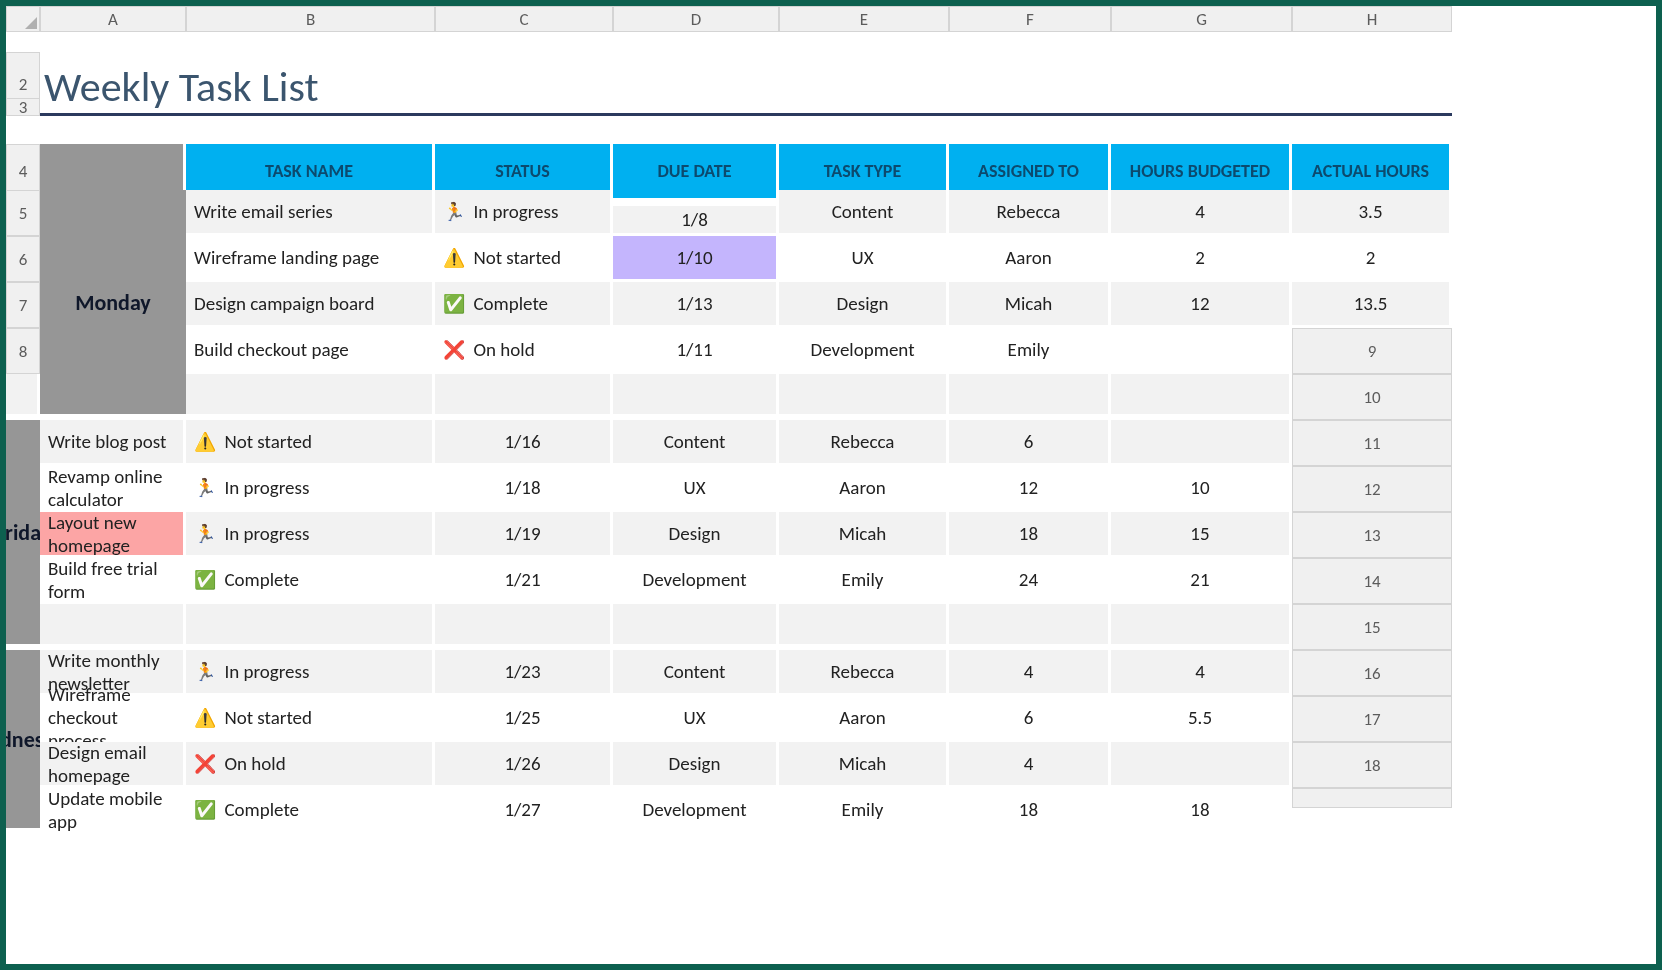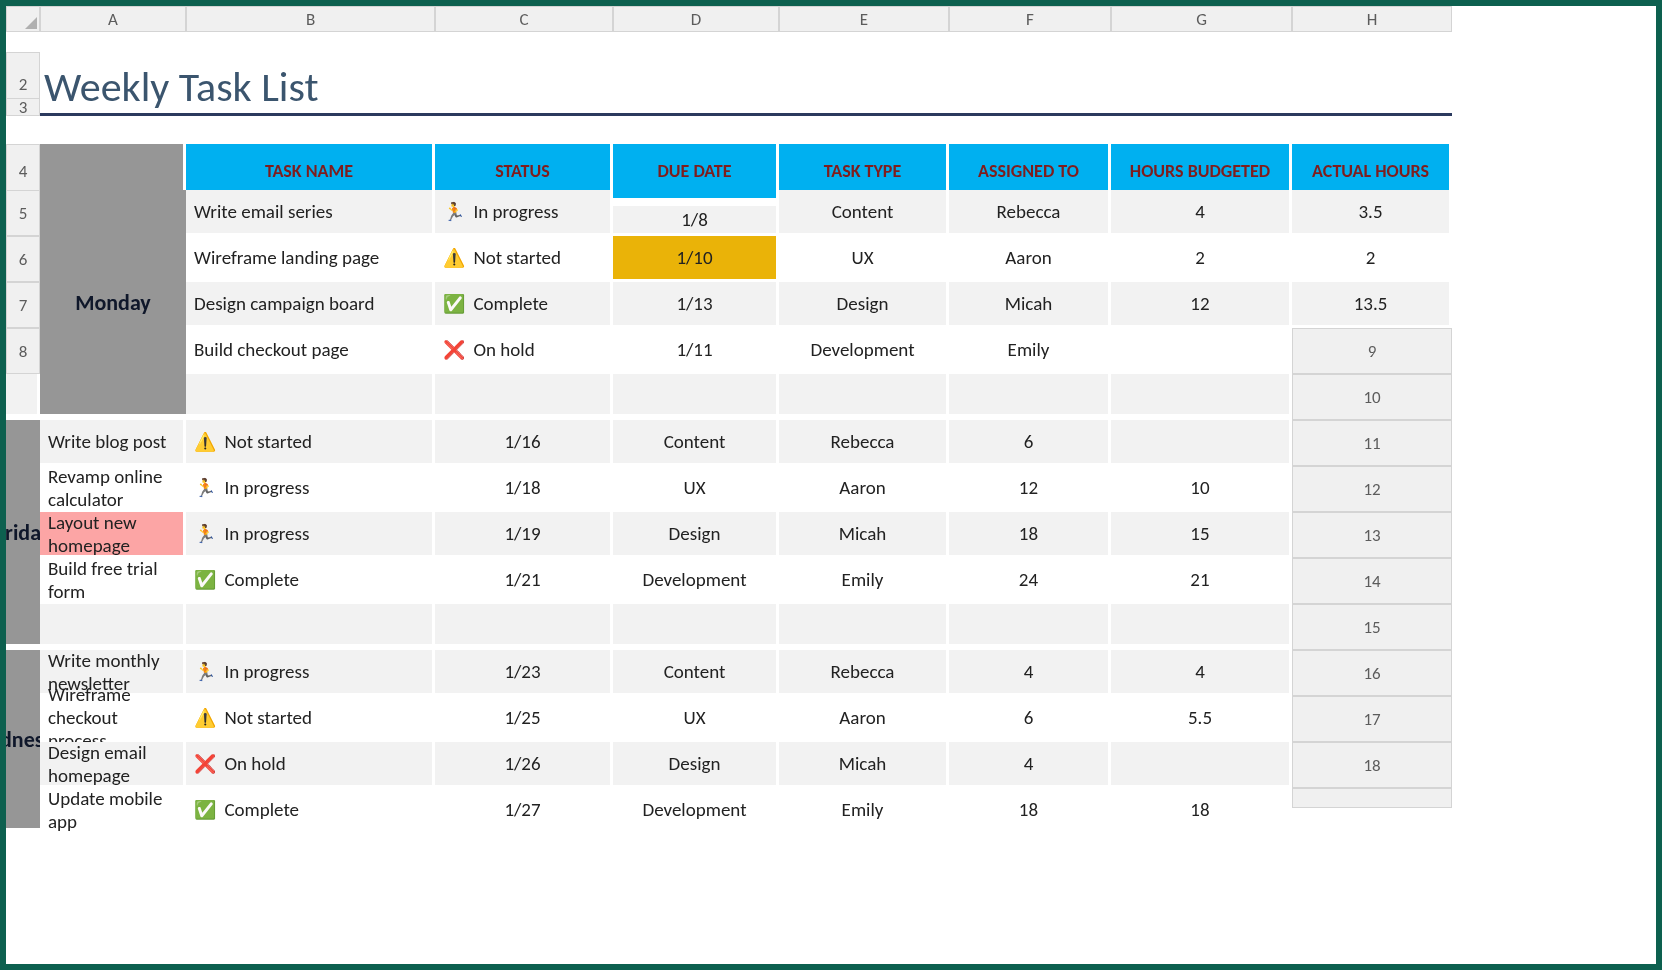--- a/index.html
+++ b/index.html
@@ -64,21 +64,21 @@
     border-bottom: none;
     height: 64px;
   }
   .title-underline {
     grid-column: 2 / 10;
     border-bottom: 3px solid #2b3a5e;
     height: 18px;
   }
   .th {
     background: #00b0f0;
-    color: #7f1d1d;
+    color: #0c4a6e;
     font-weight: bold;
     font-size: 18px;
     display: flex;
     align-items: center;
     justify-content: center;
     border-right: 3px solid #ffffff;
     text-align: center;
   }
   .th.first { background: #969696; }
   .dayname {
@@ -142,21 +142,21 @@
     <div class="cell center " style="background: rgb(242, 242, 242); border-bottom: 3px solid rgb(255, 255, 255);">Content</div>
     <div class="cell center " style="background: rgb(242, 242, 242); border-bottom: 3px solid rgb(255, 255, 255);">Rebecca</div>
     <div class="cell center " style="background: rgb(242, 242, 242); border-bottom: 3px solid rgb(255, 255, 255);">4</div>
     <div class="cell center " style="background: rgb(242, 242, 242); border-bottom: 3px solid rgb(255, 255, 255);">3.5</div>
     <div class="rowhead">6</div>
     <div class="cell task " style="background: rgb(255, 255, 255); border-bottom: 3px solid rgb(255, 255, 255);">Wireframe landing page</div>
     <div class="cell status " style="background: rgb(255, 255, 255); border-bottom: 3px solid rgb(255, 255, 255);">
       <span class="icon">⚠️</span>
       <span>Not started</span>
     </div>
-    <div class="cell center " style="background: #eab308; border-bottom: 3px solid rgb(255, 255, 255);">1/10</div>
+    <div class="cell center " style="background: #c4b5fd; border-bottom: 3px solid rgb(255, 255, 255);">1/10</div>
     <div class="cell center " style="background: rgb(255, 255, 255); border-bottom: 3px solid rgb(255, 255, 255);">UX</div>
     <div class="cell center " style="background: rgb(255, 255, 255); border-bottom: 3px solid rgb(255, 255, 255);">Aaron</div>
     <div class="cell center " style="background: rgb(255, 255, 255); border-bottom: 3px solid rgb(255, 255, 255);">2</div>
     <div class="cell center " style="background: rgb(255, 255, 255); border-bottom: 3px solid rgb(255, 255, 255);">2</div>
     <div class="rowhead">7</div>
     <div class="cell task " style="background: rgb(242, 242, 242); border-bottom: 3px solid rgb(255, 255, 255);">Design campaign board</div>
     <div class="cell status " style="background: rgb(242, 242, 242); border-bottom: 3px solid rgb(255, 255, 255);">
       <span class="icon">✅</span>
       <span>Complete</span>
     </div>

